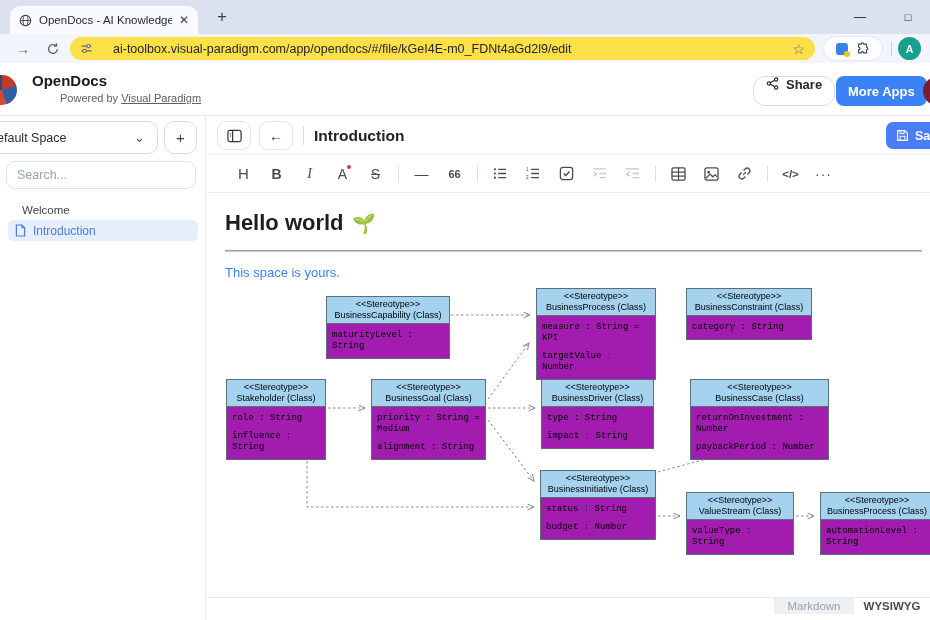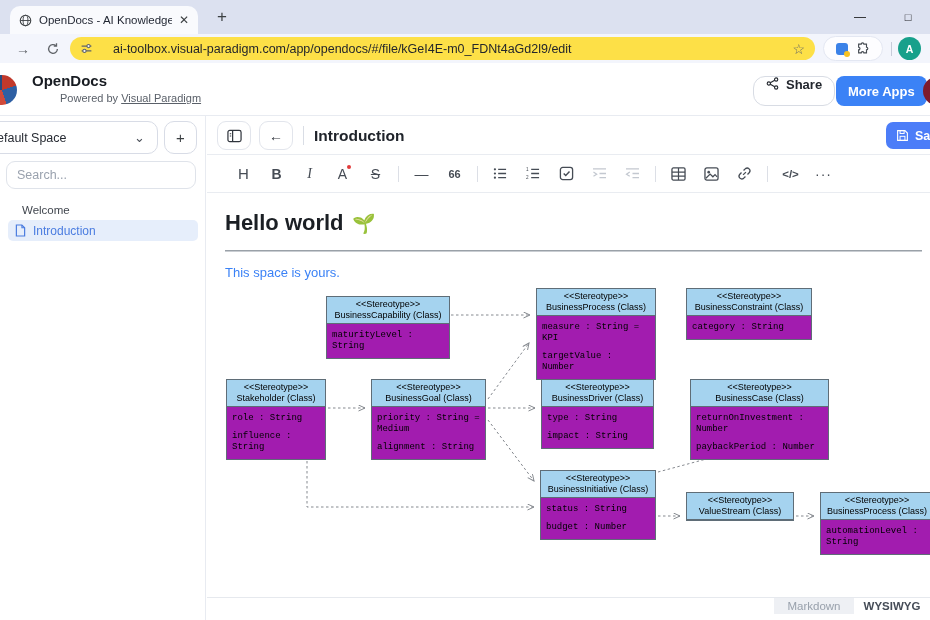--- a/index.html
+++ b/index.html
@@ -441,20 +441,23 @@
       <div class="attrs">
           <div class="attr">status : String</div>
           <div class="attr">budget : Number</div>
         </div>
     </div>
     <div class="cls b8">
       <div class="hd">
           <div>&lt;&lt;Stereotype&gt;&gt;</div>
           <div>ValueStream (Class)</div>
         </div>
+      <div class="attrs">
+          <div class="attr">valueType : String</div>
+        </div>
     </div>
     <div class="cls b9">
       <div class="hd">
           <div>&lt;&lt;Stereotype&gt;&gt;</div>
           <div>BusinessProcess (Class)</div>
         </div>
       <div class="attrs">
           <div class="attr">automationLevel : String</div>
         </div>
     </div>

